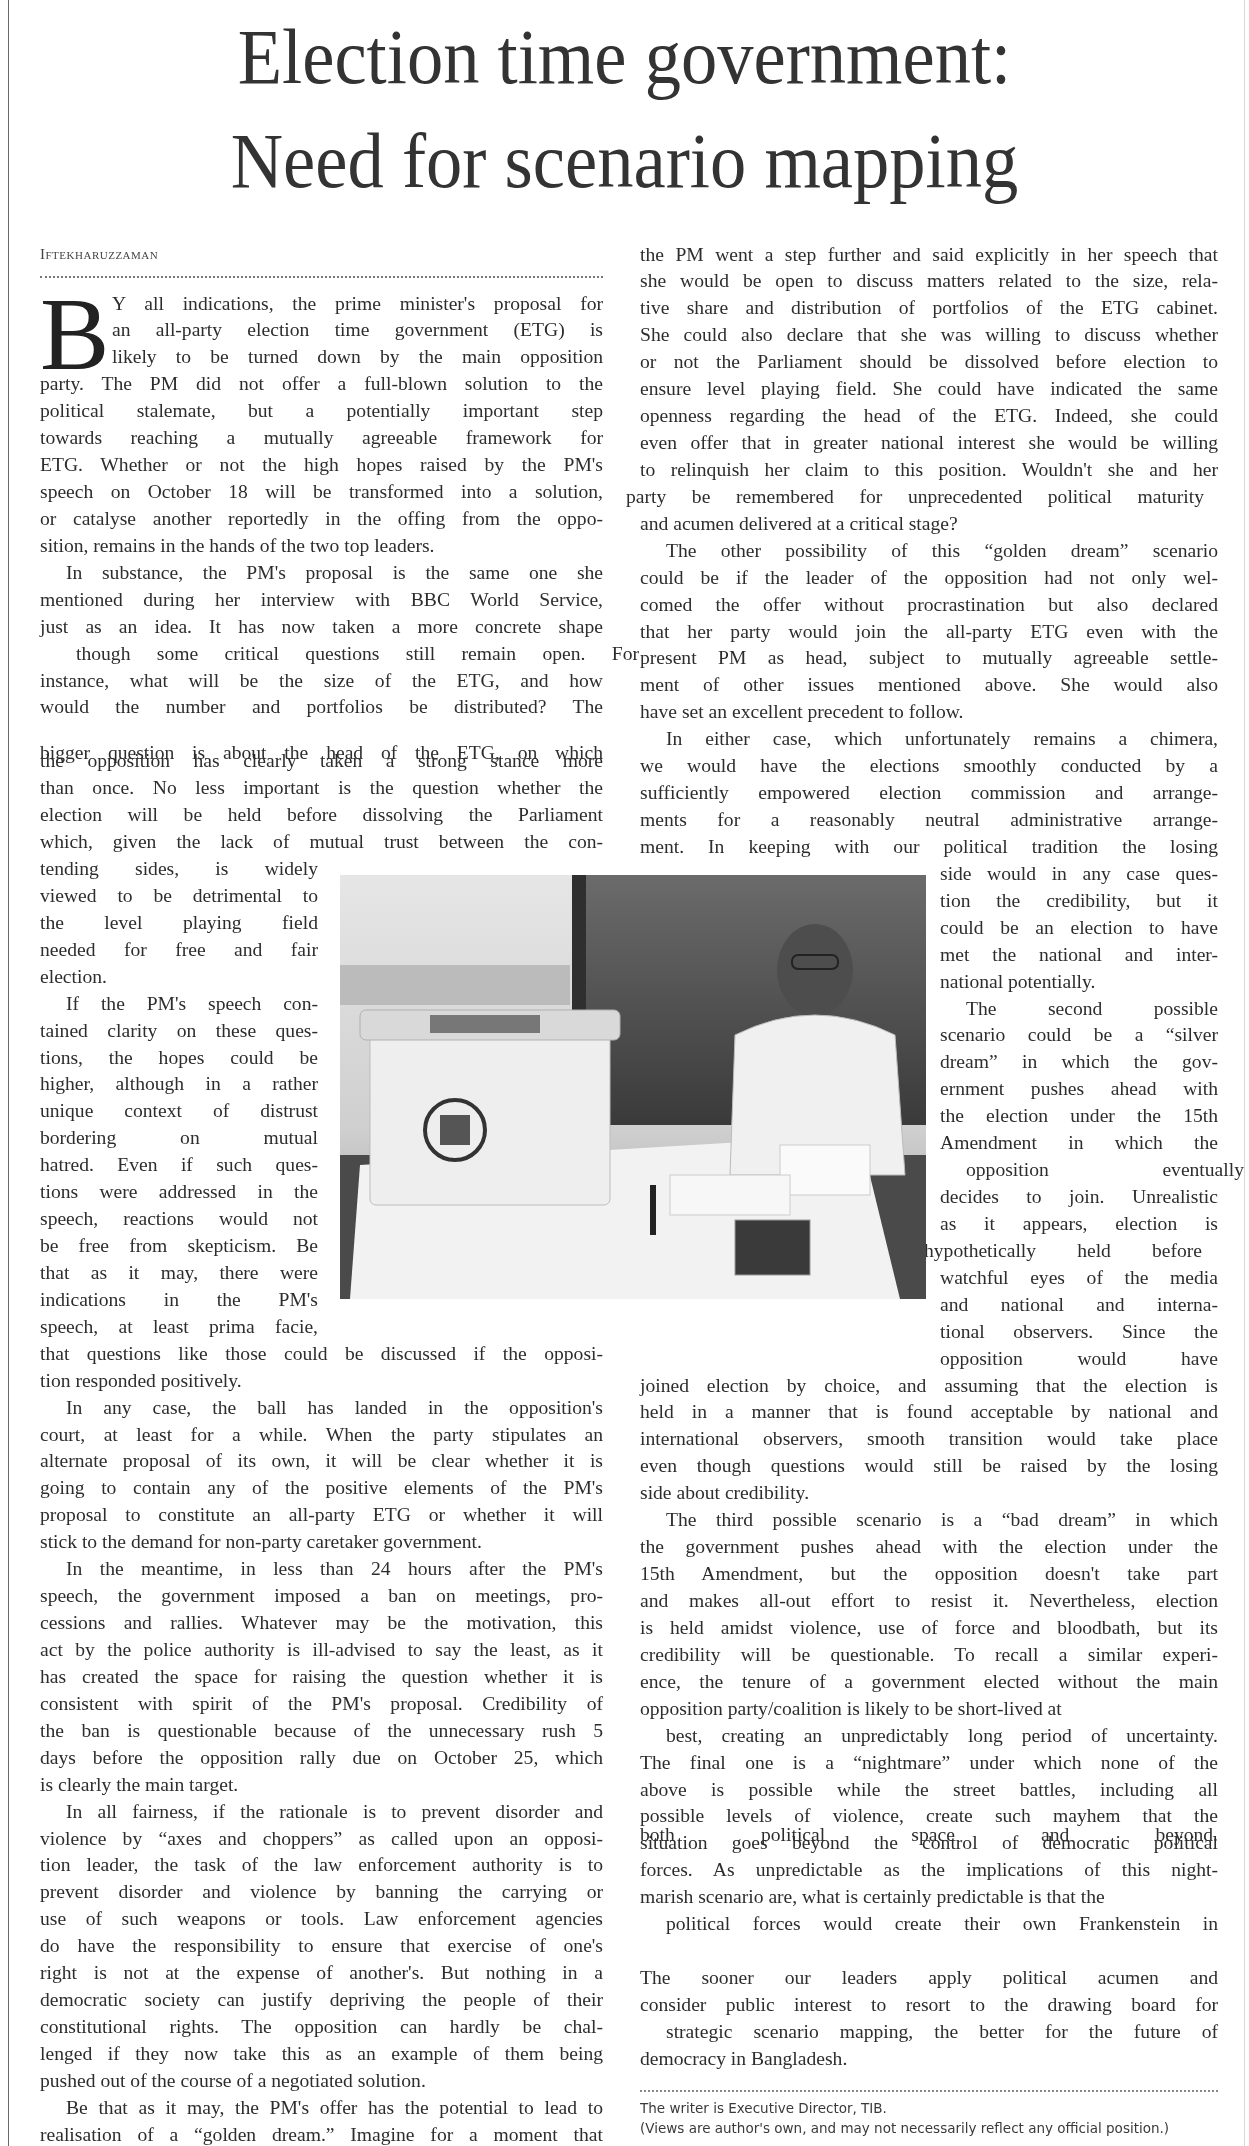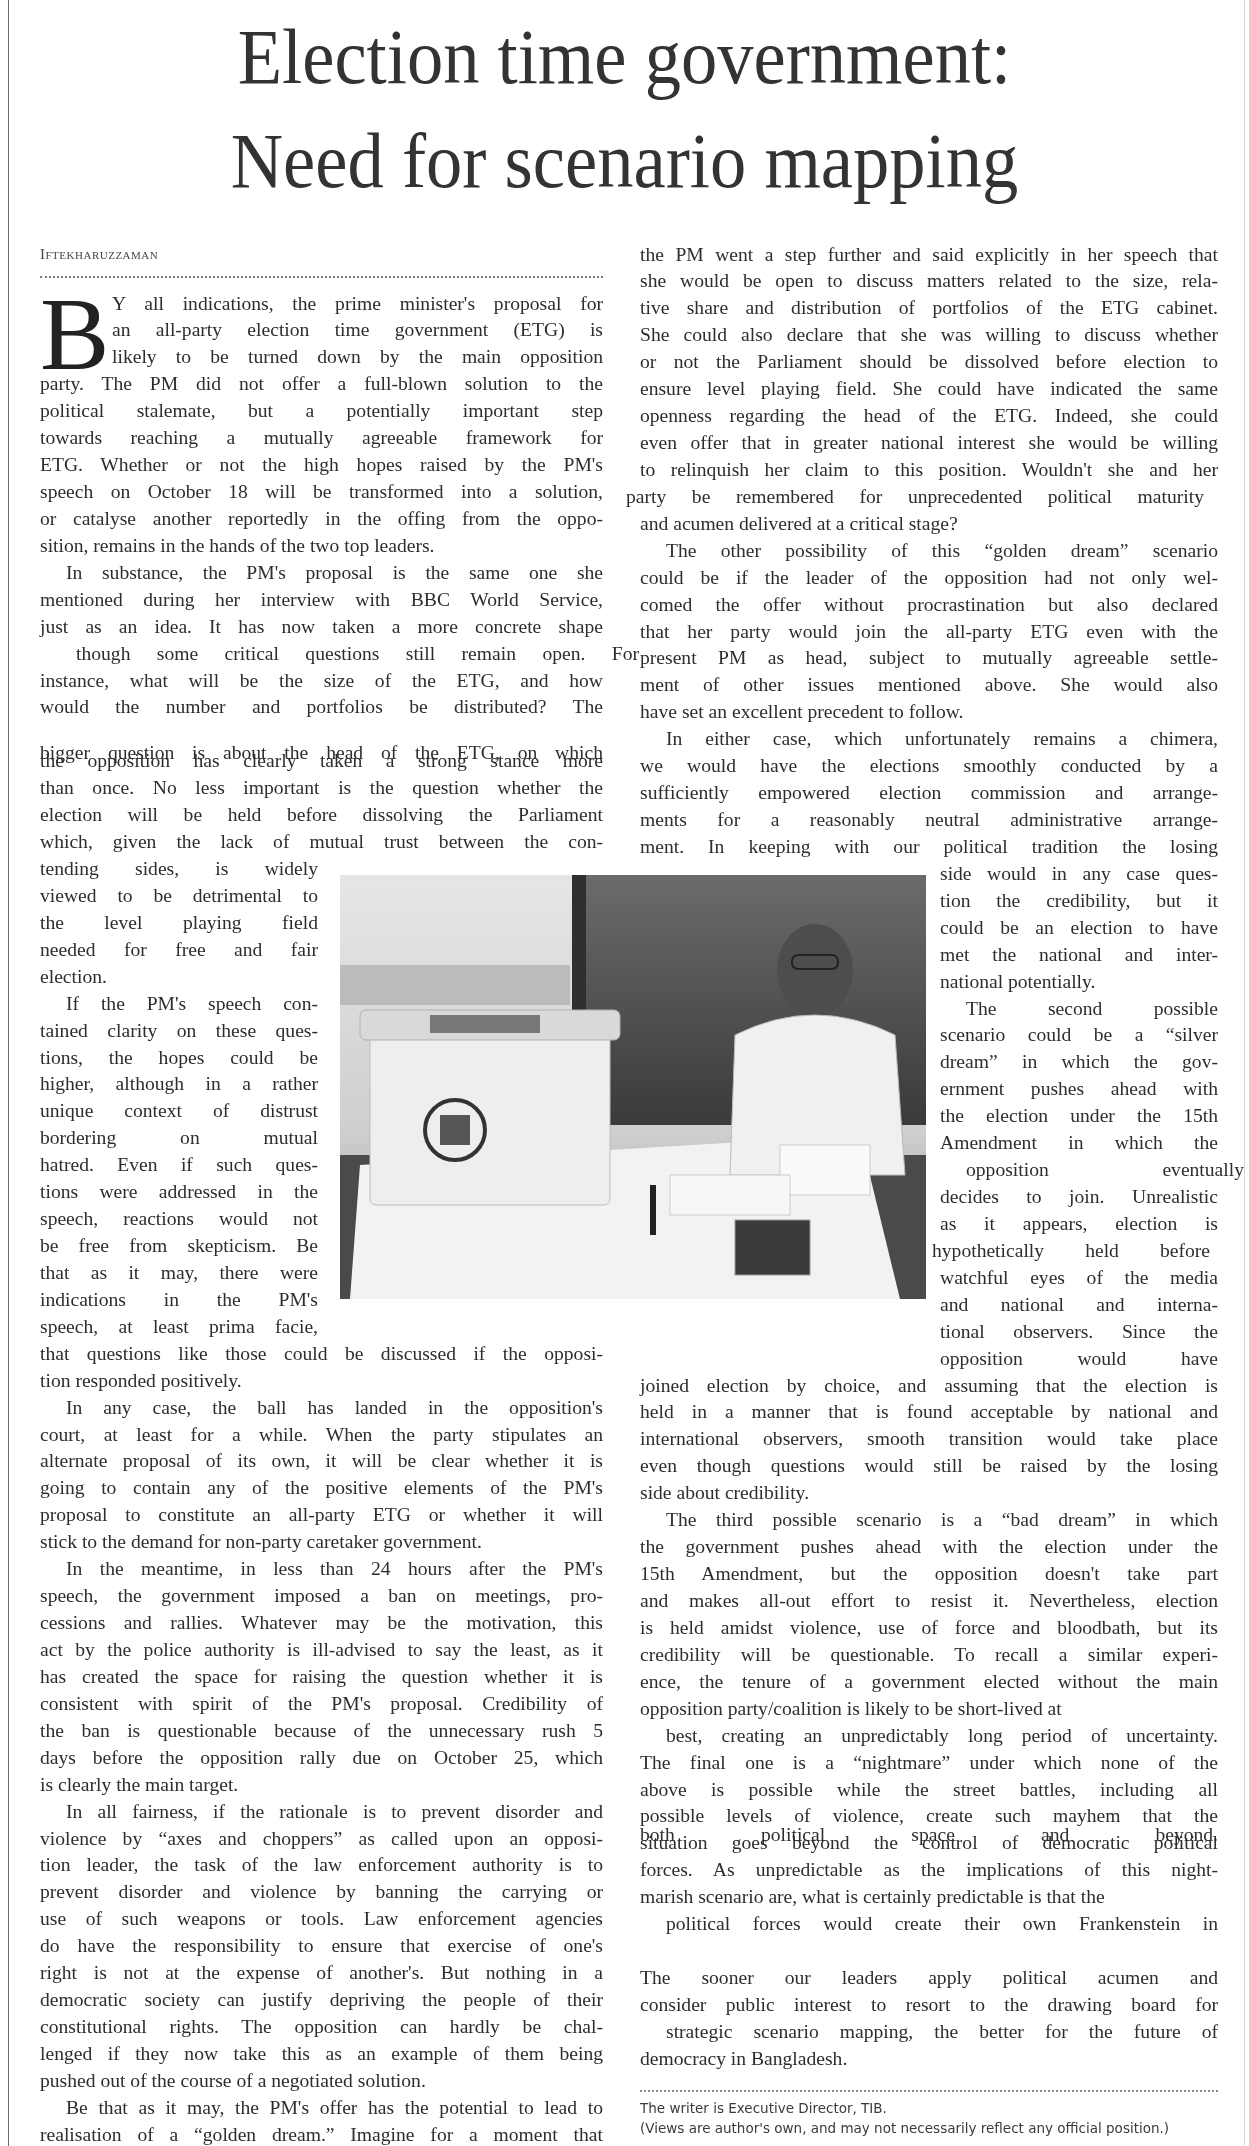--- a/index.html
+++ b/index.html
@@ -138,21 +138,21 @@
     <div class="line last" style="top: 967.61px; left: 940px; width: 278px;">national potentially.</div>
     <div class="line" style="top: 994.54px; left: 966px; width: 252px;">The second possible</div>
     <div class="line" style="top: 1021.47px; left: 940px; width: 278px;">scenario could be a “silver</div>
     <div class="line" style="top: 1048.4px; left: 940px; width: 278px;">dream” in which the gov-</div>
     <div class="line" style="top: 1075.33px; left: 940px; width: 278px;">ernment pushes ahead with</div>
     <div class="line" style="top: 1102.26px; left: 940px; width: 278px;">the election under the 15th</div>
     <div class="line" style="top: 1129.19px; left: 940px; width: 278px;">Amendment in which the</div>
     <div class="line" style="top: 1156.12px; left: 940px; width: 278px; margin-left: 26px;">opposition eventually</div>
     <div class="line" style="top: 1183.05px; left: 940px; width: 278px;">decides to join. Unrealistic</div>
     <div class="line" style="top: 1209.98px; left: 940px; width: 278px;">as it appears, election is</div>
-    <div class="line" style="top: 1236.91px; left: 924px; width: 278px; margin-left: 8px;">hypothetically held before</div>
+    <div class="line" style="top: 1236.91px; left: 924px; width: 278px;">hypothetically held before</div>
     <div class="line" style="top: 1263.84px; left: 940px; width: 278px;">watchful eyes of the media</div>
     <div class="line" style="top: 1290.77px; left: 940px; width: 278px;">and national and interna-</div>
     <div class="line" style="top: 1317.7px; left: 940px; width: 278px;">tional observers. Since the</div>
     <div class="line" style="top: 1344.63px; left: 940px; width: 278px;">opposition would have</div>
     <div class="line" style="top: 1371.56px; left: 640px; width: 578px;">joined election by choice, and assuming that the election is</div>
     <div class="line" style="top: 1398.49px; left: 640px; width: 578px;">held in a manner that is found acceptable by national and</div>
     <div class="line" style="top: 1425.42px; left: 640px; width: 578px;">international observers, smooth transition would take place</div>
     <div class="line" style="top: 1452.35px; left: 640px; width: 578px;">even though questions would still be raised by the losing</div>
     <div class="line last" style="top: 1479.28px; left: 640px; width: 578px;">side about credibility.</div>
     <div class="line" style="top: 1506.21px; left: 666px; width: 552px;">The third possible scenario is a “bad dream” in which</div>

